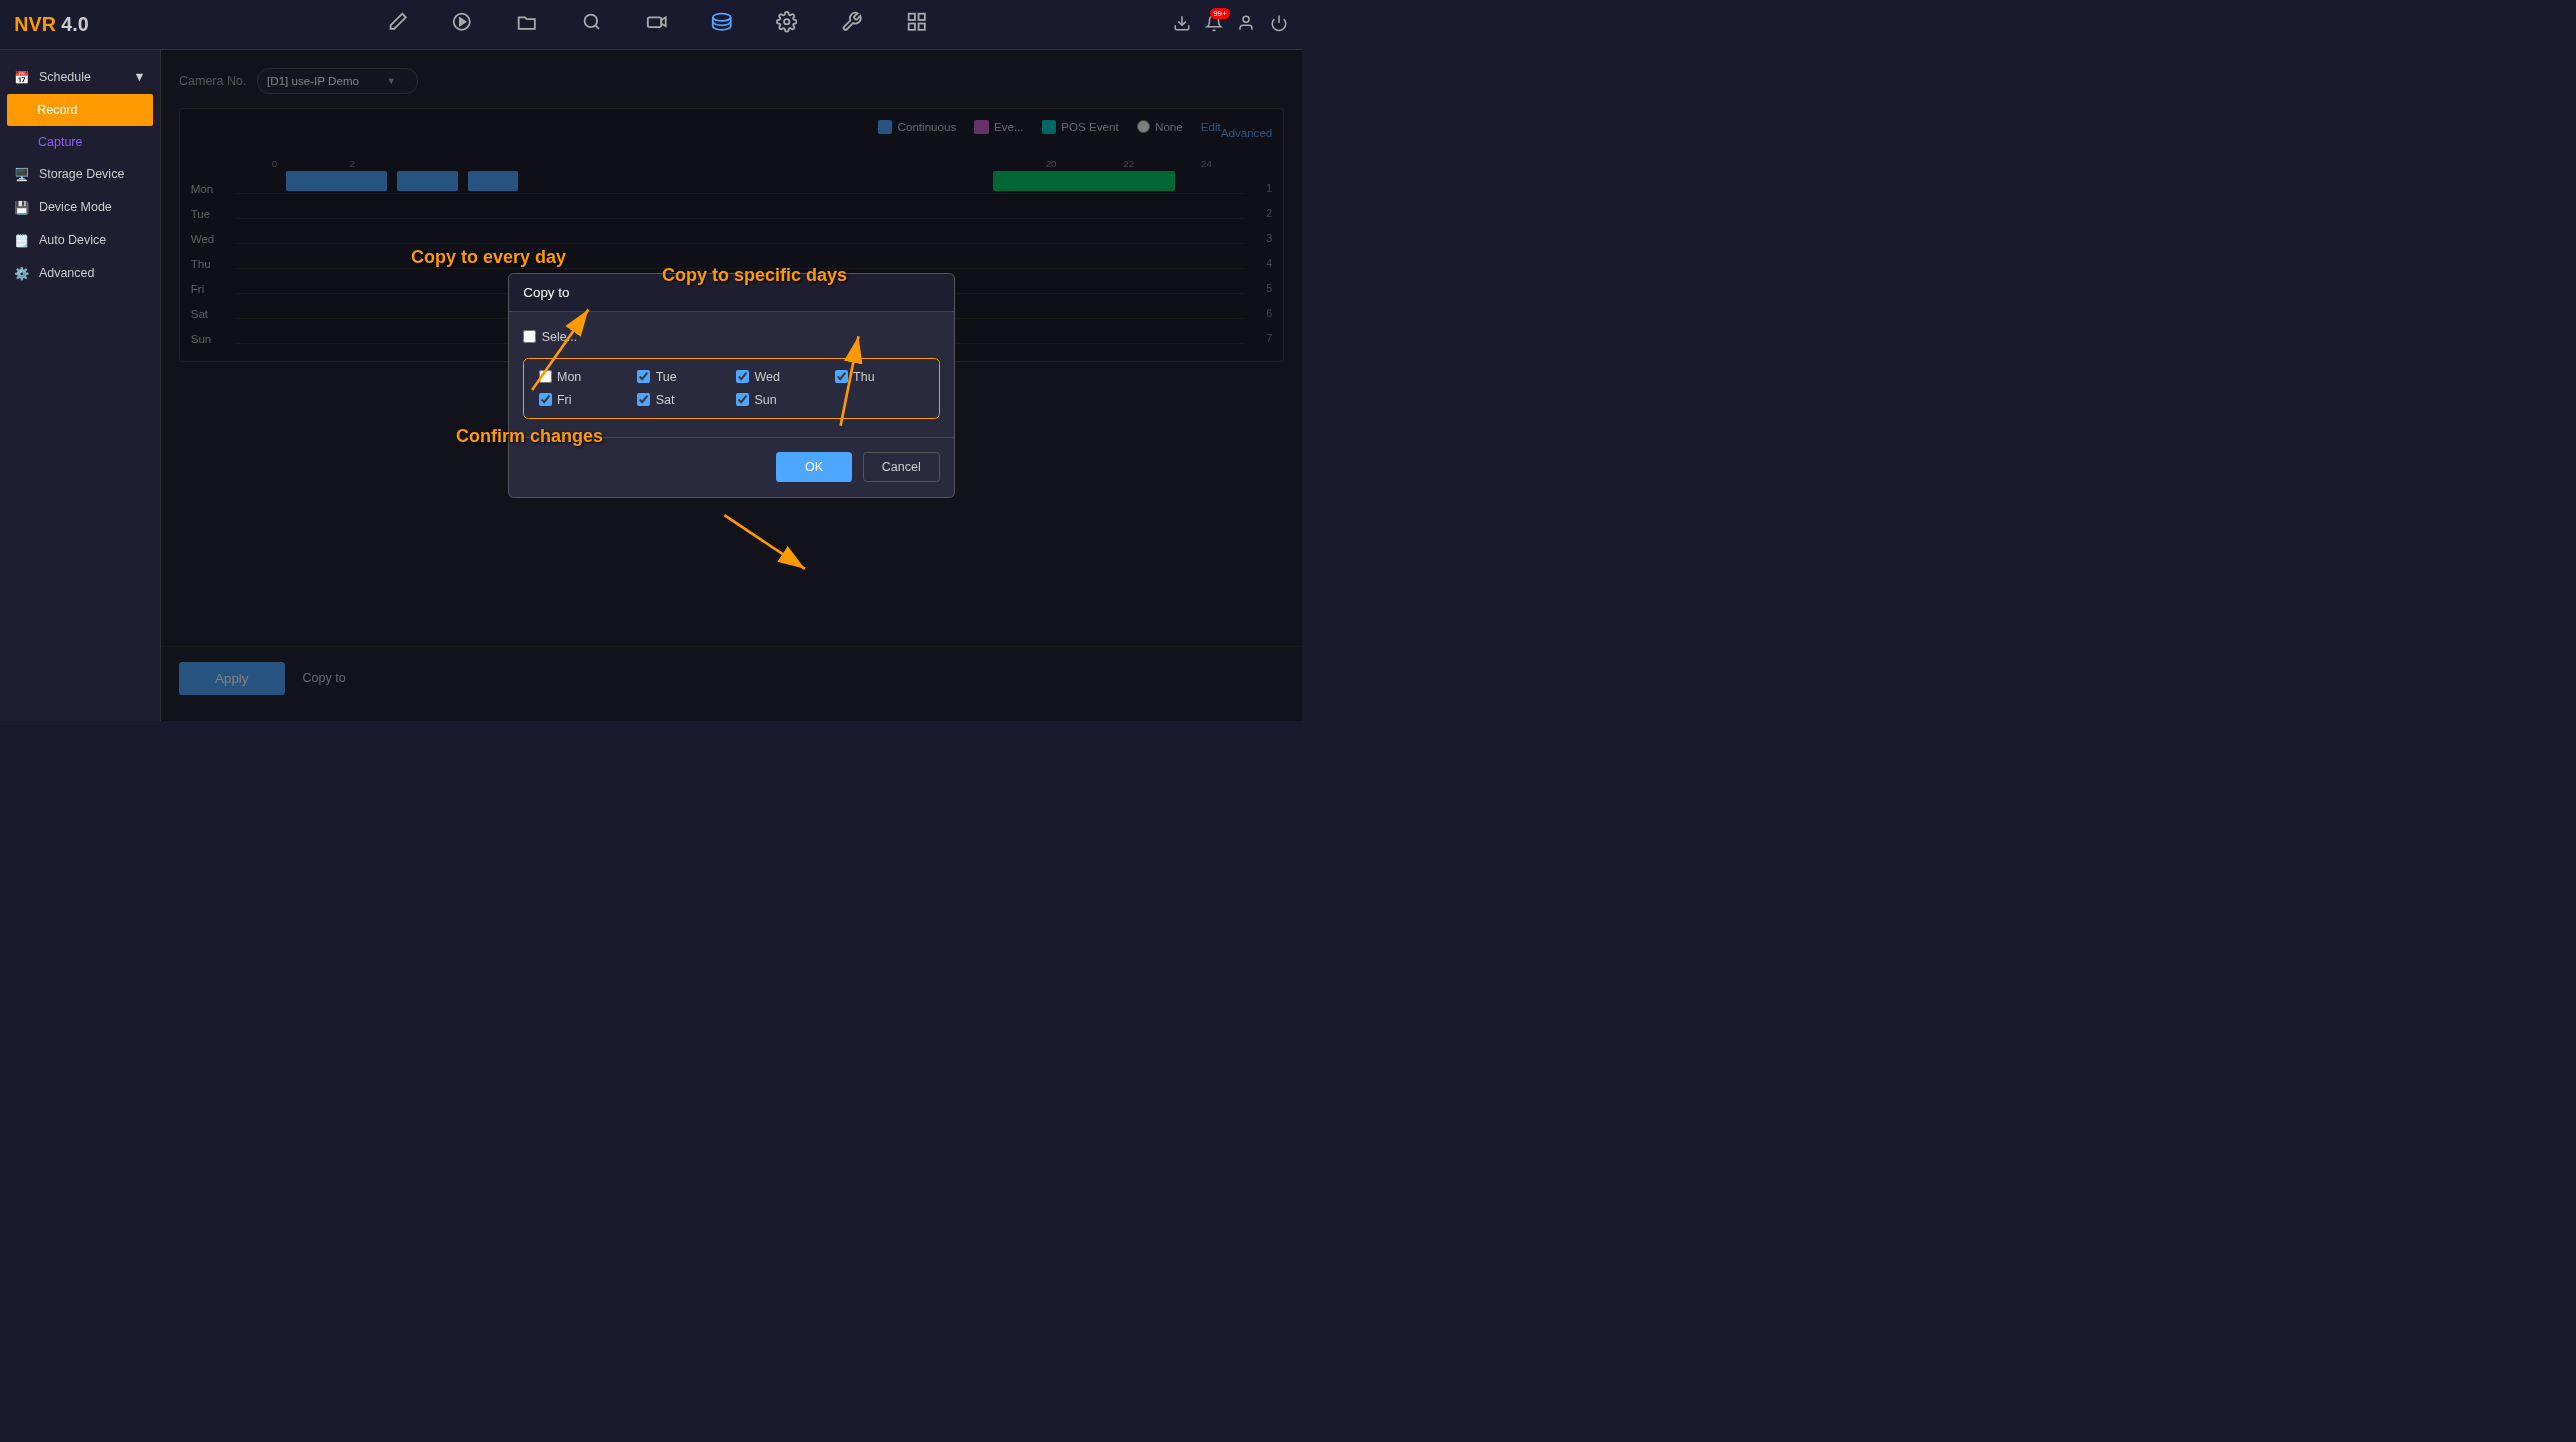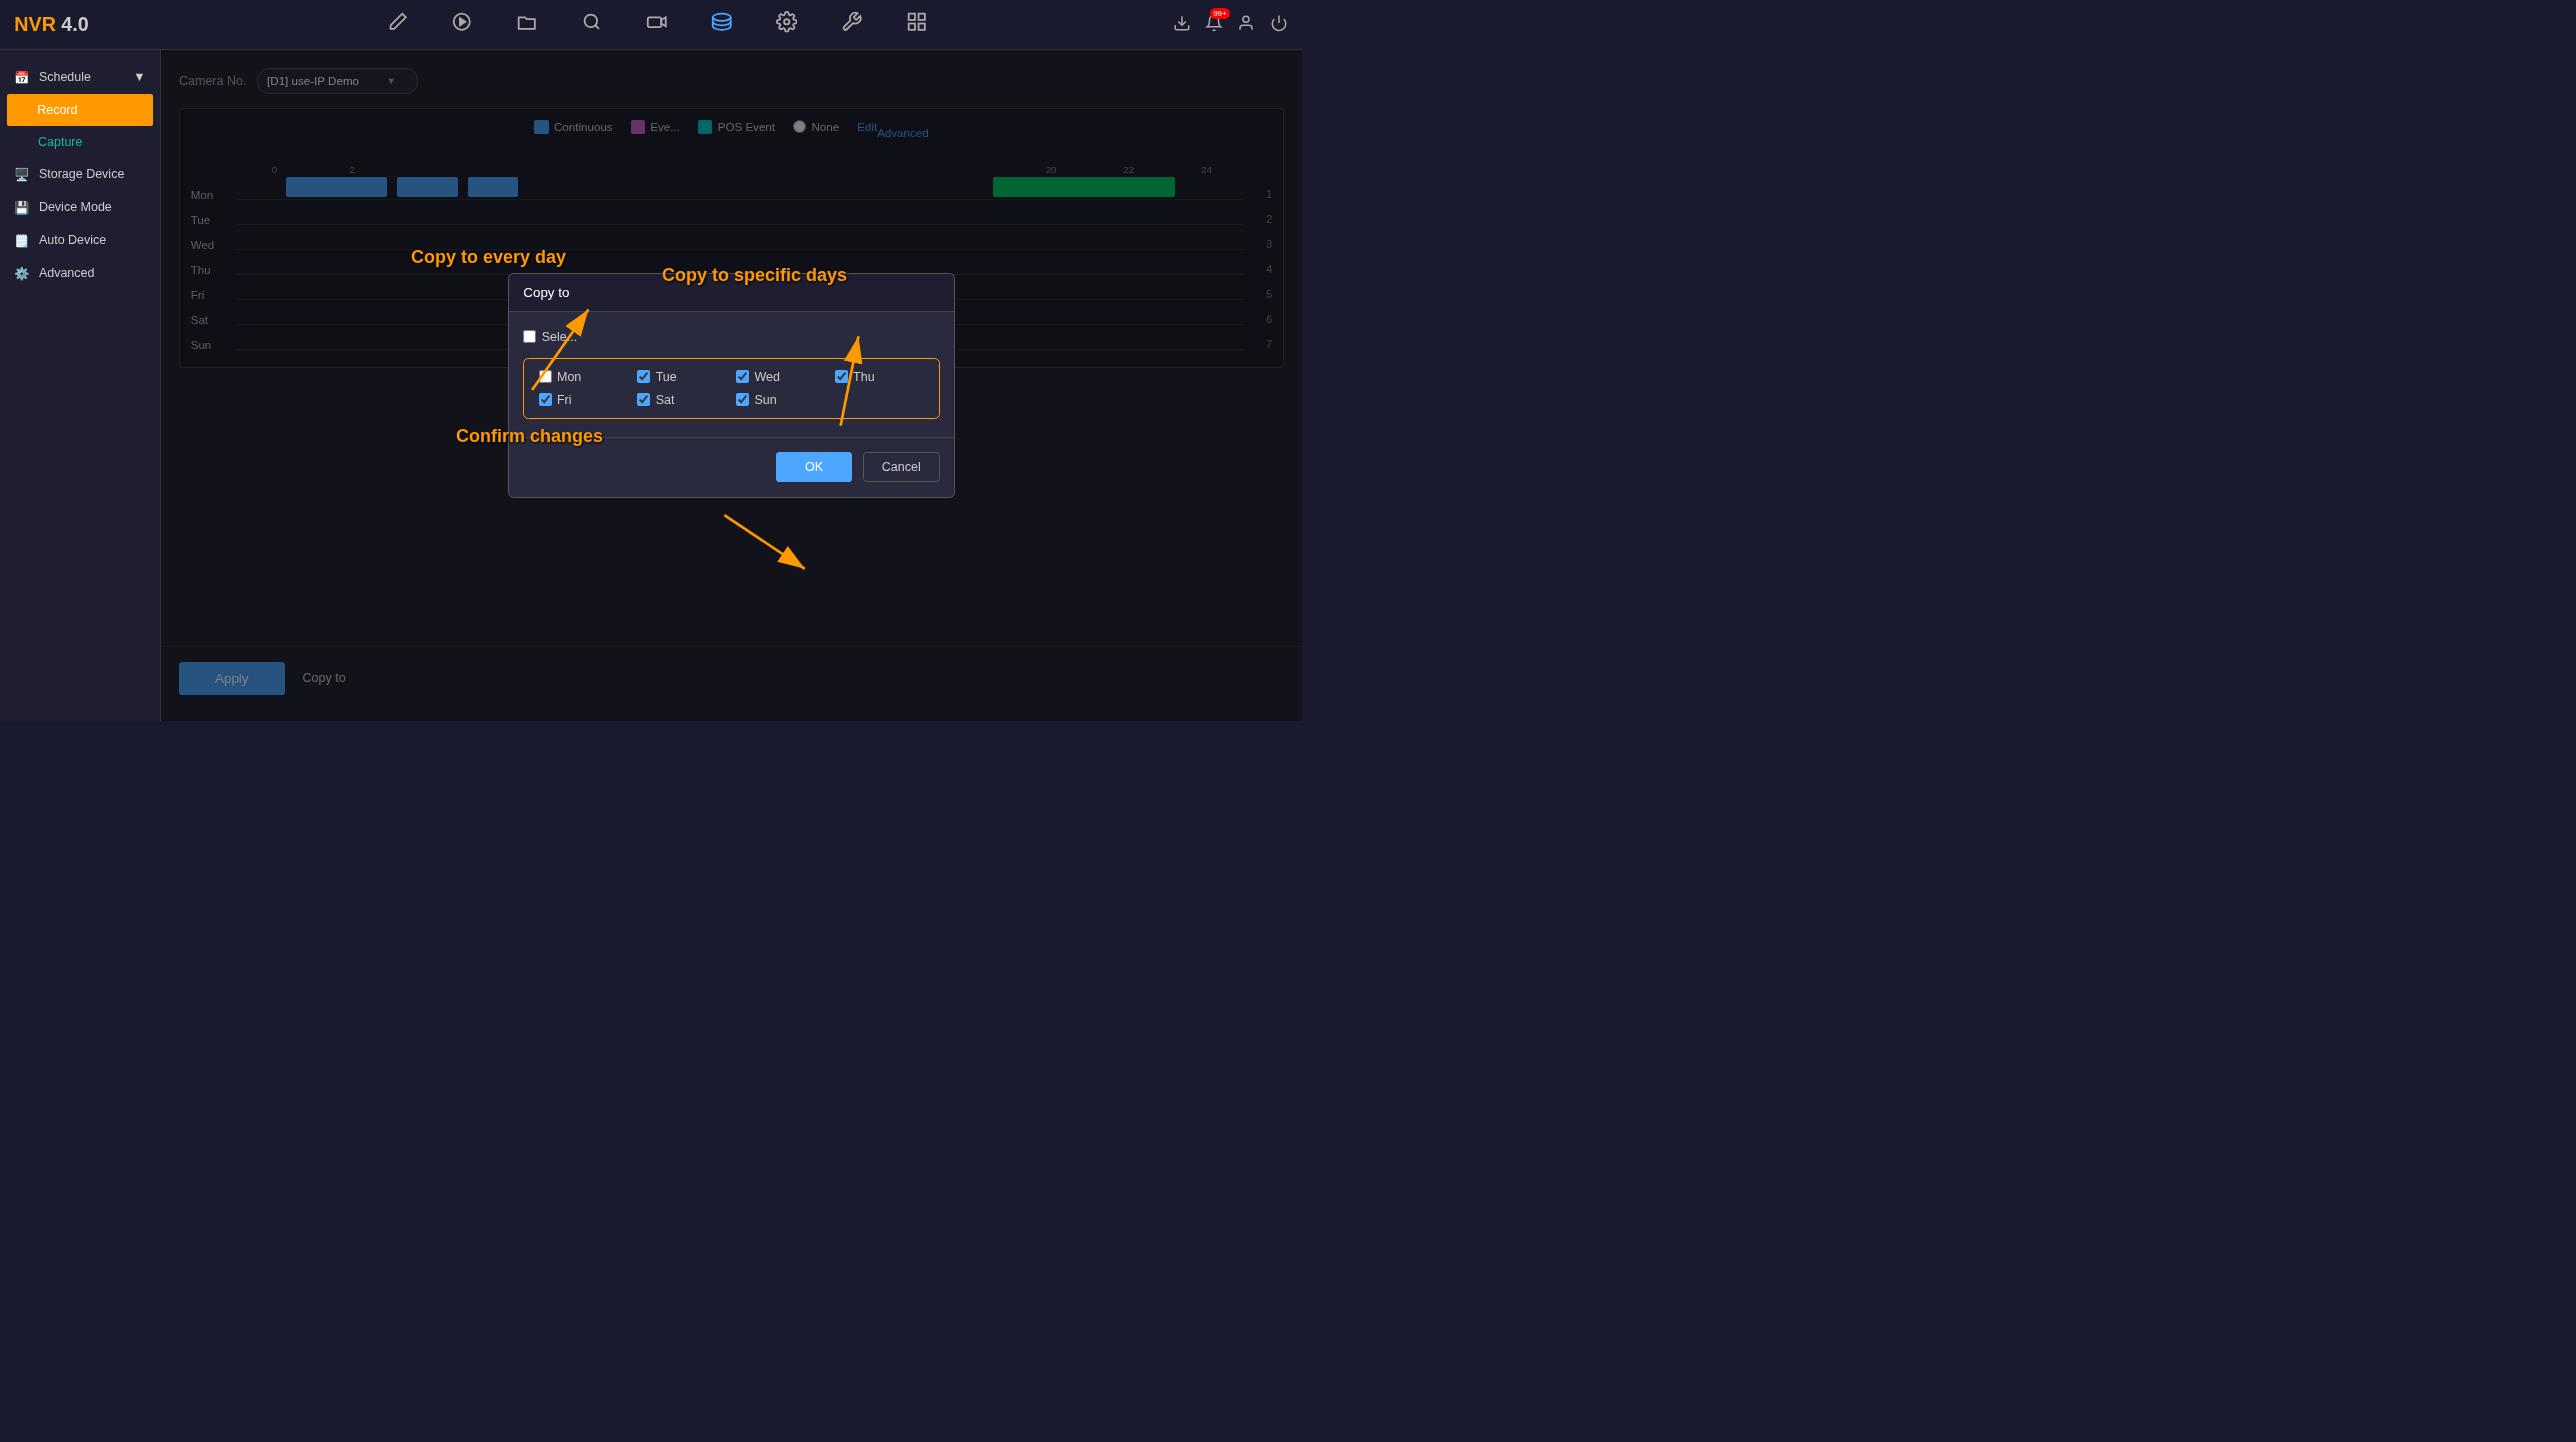--- a/index.html
+++ b/index.html
@@ -16,21 +16,21 @@
     .topbar .right-icon { color: #aaa; font-size: 16px; cursor: pointer; position: relative; }
     .topbar .badge { background: #f00; color: #fff; font-size: 8px; border-radius: 7.2px; padding: 0.9px 3.6px; position: absolute; top: -5.4px; right: -7.2px; }
 
     
     .layout { display: flex; height: calc(100% - 50px); }
 
     
     .sidebar { width: 161px; background: #1e1e30; border-right: 0.9px solid #333; padding: 10.7px 0; flex-shrink: 0; }
     .sidebar-section { padding: 9px 14.3px; display: flex; align-items: center; gap: 9px; color: #ccc; cursor: pointer; font-size: 12.5px; }
     .sidebar-section.has-arrow { justify-content: space-between; }
-    .sidebar-item { padding: 9px 14.3px 9px 38px; font-size: 12.5px; color: #14b8a6; cursor: pointer; }
+    .sidebar-item { padding: 9px 14.3px 9px 38px; font-size: 12.5px; color: #8b5cf6; cursor: pointer; }
     .sidebar-item.active { background: #f90; color: #fff; border-radius: 2px; margin: 0 7.2px; padding-left: 30px; }
 
     
     .main { flex: 1; background: #242436; padding: 18px; overflow-y: auto; position: relative; }
 
     .row { display: flex; align-items: center; gap: 10.7px; margin-bottom: 14.3px; }
     .label { color: #aaa; font-size: 12.5px; }
     .dropdown { background: #2a2a3e; border: 0.9px solid #555; color: #fff; padding: 5.4px 21.5px 5.4px 9px; border-radius: 12px; font-size: 11.6px; min-width: 161px; cursor: pointer; position: relative; display: inline-flex; align-items: center; justify-content: space-between; }
     .dropdown .arrow { color: #aaa; font-size: 9px; margin-left: 7.2px; }
 
@@ -212,21 +212,21 @@
     <div class="row">
       <span class="label">Camera No.</span>
       <div class="dropdown">
         <span>[D1] use-IP Demo</span>
         <span class="arrow">▼</span>
       </div>
     </div>
 
 
     <div class="schedule-area" style="margin-bottom:63px;">
-      <div style="display:flex; justify-content:center; align-items:center; margin-bottom:19px;">
+      <div style="display:flex; justify-content:flex-end; align-items:center; margin-bottom:13px;">
 
         <div class="legend">
           <div class="legend-item">
             <div class="legend-color" style="background:#4da6ff;"></div>
             <span>Continuous</span>
           </div>
           <div class="legend-item">
             <div class="legend-color" style="background:#cc66cc;"></div>
             <span>Eve...</span>
           </div>

